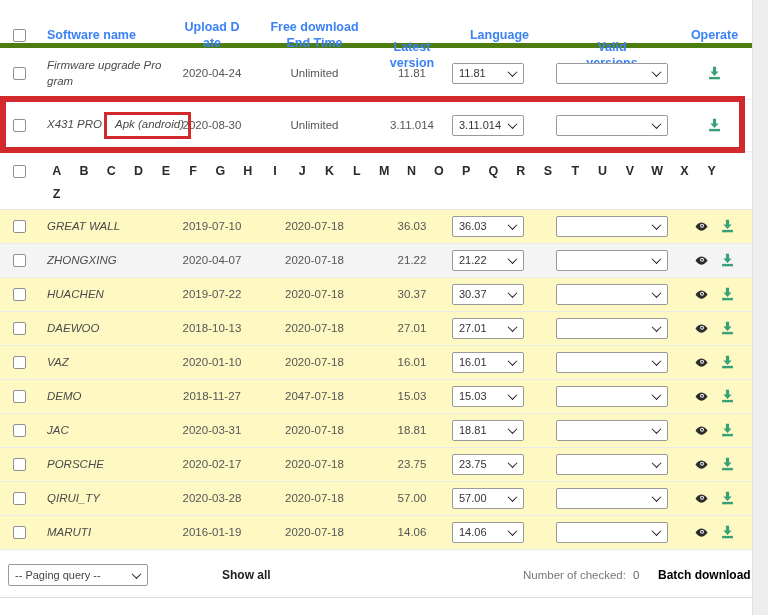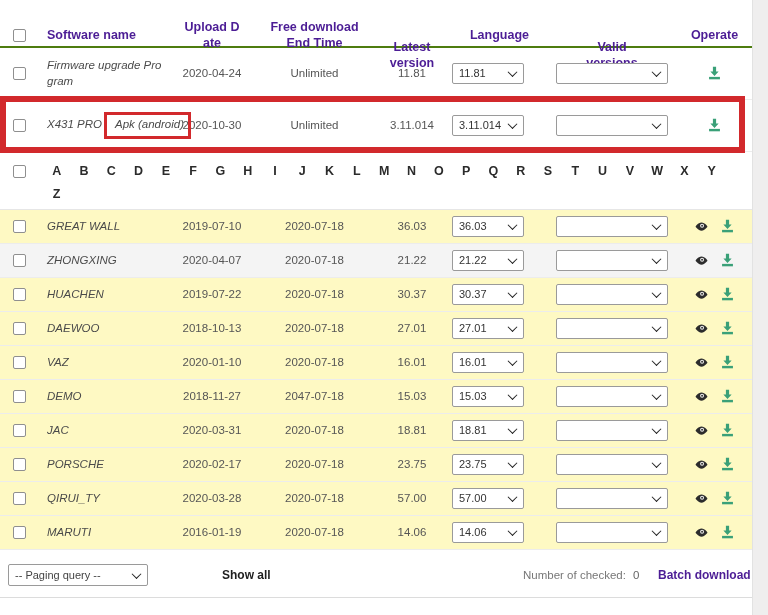--- a/index.html
+++ b/index.html
@@ -7,22 +7,22 @@
     font-family:"Liberation Sans","DejaVu Sans",sans-serif; }
   .page { position:relative; width:768px; height:615px; background:#fff; }
   .gutter { position:absolute; right:0; top:0; width:16px; height:615px;
     background:#efeeee; border-left:1px solid #e2e2e2; }
   .content { position:absolute; left:0; top:0; width:752px; background:#fff; }
 
   .grid { display:grid; grid-template-columns:42px 125px 90px 115px 80px 95px 130px 1fr;
     align-items:center; }
 
   
-  .thead { height:48px; border-bottom:2px solid #4d7c0f; font-weight:bold;
-    font-size:12.5px; color:#4c1d95; }
+  .thead { height:48px; border-bottom:5px solid #4d7c0f; font-weight:bold;
+    font-size:12.5px; color:#3b82f6; }
   .thead .hc { display:flex; justify-content:center; text-align:center; line-height:1.25; }
   .thead .hc.left { justify-content:flex-start; padding-left:5px; text-align:left; }
   .hwrap-sm { max-width:60px; word-break:break-all;text-align:center; }
   .hwrap-md { max-width:99px; word-break:break-all; }
   .hwrap-nm { max-width:55px;margin-top:40px; }
 
   
   .cell { font-size:11.5px; color:#555; text-align:center; line-height:1.35; }
   .cell.left { text-align:left; padding-left:5px; color:#4a4a4a;font-style:italic; }
   .break-all { word-break:break-all; max-width:124px; }
@@ -63,21 +63,21 @@
   .trow.shaded { background:#f4f4f4; }
 
   
   .tfoot { position:relative; height:46px; border-bottom:1px solid #dcdcdc; margin-top:2px; }
   .f-paging { position:absolute; left:8px; top:12px;text-align:center; }
   .f-showall { position:absolute; left:222px; top:16px; font-weight:bold; font-size:12px;
     color:#1e1e1e; cursor:pointer; }
   .f-checked { position:absolute; left:523px; top:17px; font-size:11.5px; color:#777; }
   .f-checked b { font-weight:normal; color:#666; margin-left:7px; }
   .f-batch { position:absolute; left:658px; top:16px; font-weight:bold; font-size:12px;
-    color:#4c1d95; cursor:pointer; }
+    color:#000000; cursor:pointer; }
 
   
   .red-outline { position:absolute; left:0; top:96px; width:745px; height:57px;
     border:6px solid var(--red); pointer-events:none; z-index:5; }
 </style>
 <style>.dl{fill:#3aa078;} .trow.shaded{background:#f4f4f4;}</style></head>
 <body>
 
 <svg width="0" height="0" style="position:absolute">
   <defs>
@@ -148,21 +148,21 @@
         </div>
     </div>
 
     <div class="grid toprow highlight-row">
       <div class="cbwrap">
           <div class="checkbox"></div>
         </div>
       <div class="cell left" style="white-space:nowrap; overflow:visible; z-index:6;">
         <span>X431 PRO</span><span class="apk-box">Apk (android)</span>
       </div>
-      <div class="cell">2020-10-30</div>
+      <div class="cell">2020-08-30</div>
       <div class="cell">Unlimited</div>
       <div class="cell">3.11.014</div>
       <div class="cell" style="text-align:left"><span class="sel sel-valid">
             <span>3.11.014</span>
             <span class="chev"></span>
           </span></div>
       <div class="cell"><span class="sel sel-lang">
             <span></span>
             <span class="chev"></span>
           </span></div>

